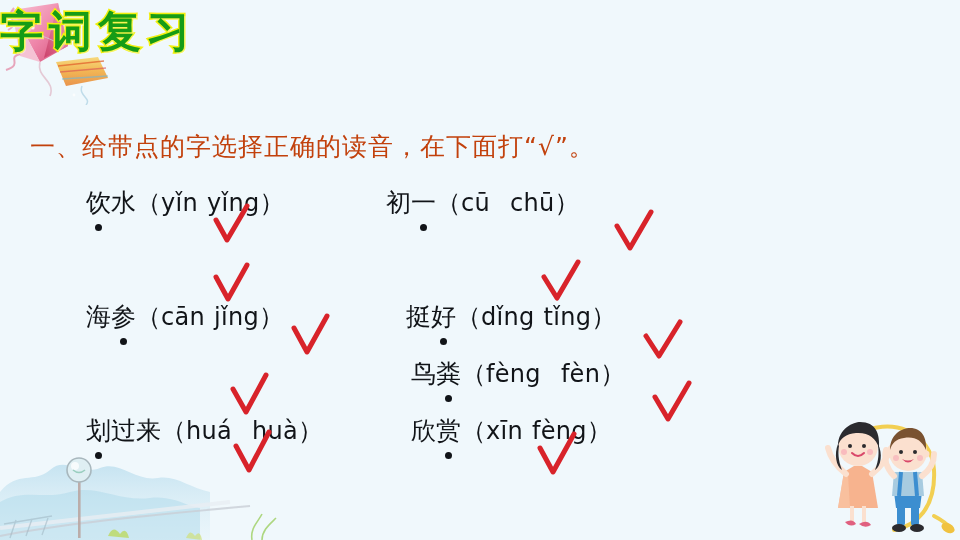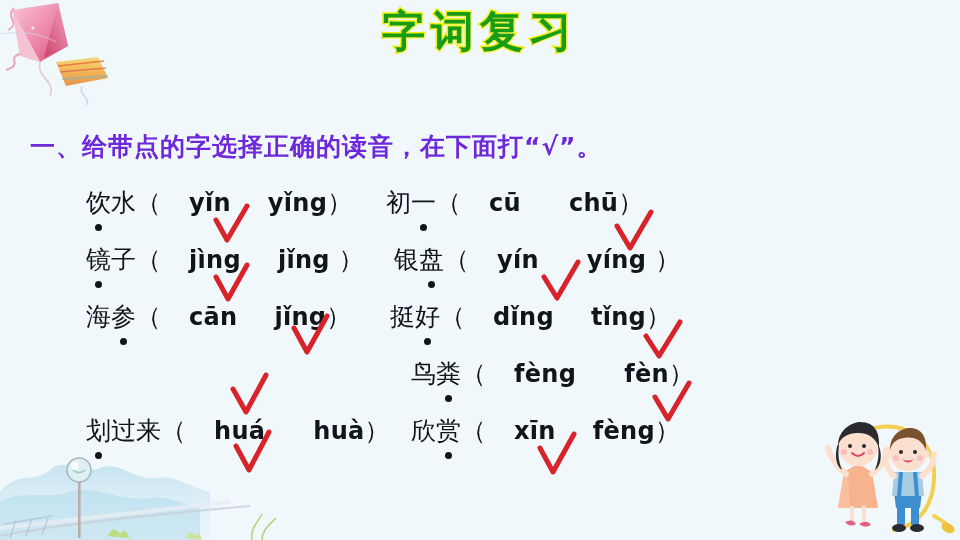--- a/index.html
+++ b/index.html
@@ -26,21 +26,20 @@
 
   #kite-art { left: 0; top: 0; width: 190px; height: 105px; }
   #bottom-left-art { left: 0; bottom: 0; width: 300px; height: 100px; }
   #kids-art { right: 2px; bottom: 2px; width: 160px; height: 130px; }
 
   
   #title-wrap {
     position: absolute;
     left: 0; right: 0;
     top: 8px;
-    text-align: center;
   }
   #slide-title {
     display: inline-block;
     font-family: "DejaVu Sans", "Liberation Sans", sans-serif;
     font-size: 43px;
     font-weight: bold;
     letter-spacing: 6px;
     color: #169c16;
     -webkit-text-stroke: 3px #f2ef10;
     paint-order: stroke fill;
@@ -49,22 +48,22 @@
        2px 2px 0 rgba(255,255,255,.35);
     line-height: 1.1;
   }
 
   
   #instruction {
     position: absolute;
     left: 30px;
     top: 130px;
     font-size: 25px;
-    font-weight: bold;
-    color: #6d28d9;
+    font-weight: normal;
+    color: #c2410c;
     letter-spacing: 1px;
     white-space: nowrap;
   }
 
   
   #exercises {
     position: absolute;
     left: 86px;
     top: 182px;
     width: 700px;
@@ -97,24 +96,23 @@
     bottom: -9px;
     width: 7px;
     height: 7px;
     margin-left: -3.5px;
     border-radius: 50%;
     background: #111418;
   }
   .paren { font-size: 25px; }
   .pinyin {
     font-family: "DejaVu Sans", "Liberation Sans", sans-serif;
-    font-weight: bold;
+    font-weight: normal;
     font-size: 24px;
     letter-spacing: .3px;
-    margin-left: 28px;
   }
   .gap-sm { display: inline-block; width: 9px; }
   .gap-md { display: inline-block; width: 20px; }
 
   
   .check {
     position: absolute;
     width: 44px;
     height: 44px;
   }
@@ -292,50 +290,44 @@
         <span class="word"><span>初</span><span class="dotchar">一</span></span><span class="paren">（</span><span class="pinyin">cū</span><span class="gap-md"></span><span class="pinyin">chū</span><span class="paren">）</span>
       </div>
       <div class="check" style="left:527px; top:30px;">
         <svg viewBox="0 0 44 44">
             <path d="M4 14 L17 36 L38 0" stroke="#d8232a" stroke-width="5" fill="none" stroke-linecap="round" stroke-linejoin="round"></path>
           </svg>
       </div>
     </div>
 
     <div class="ex-row">
-      <div class="ex-item col-left" style="left:0">
-        <span class="word"><span class="dotchar">镜</span><span>子</span></span><span class="paren">（</span><span class="pinyin">jìng</span><span class="gap-sm"></span><span class="pinyin">jǐng</span><span class="gap-sm"></span><span class="paren">）</span>
-      </div>
       <div class="check" style="left:125px; top:24px;">
         <svg viewBox="0 0 44 44">
             <path d="M5 14 L17 36 L36 2" stroke="#d8232a" stroke-width="5" fill="none" stroke-linecap="round" stroke-linejoin="round"></path>
           </svg>
       </div>
 
-      <div class="ex-item col-right" style="left:308px">
-        <span class="word"><span>银</span><span class="dotchar">盘</span></span><span class="paren">（</span><span class="pinyin">yín</span><span class="gap-md"></span><span class="pinyin">yíng</span><span class="gap-sm"></span><span class="paren">）</span>
-      </div>
       <div class="check" style="left:455px; top:22px;">
         <svg viewBox="0 0 44 44">
             <path d="M3 16 L16 37 L37 1" stroke="#d8232a" stroke-width="5" fill="none" stroke-linecap="round" stroke-linejoin="round"></path>
           </svg>
       </div>
     </div>
 
     <div class="ex-row">
       <div class="ex-item col-left" style="left:0">
         <span class="word"><span>海</span><span class="dotchar">参</span></span><span class="paren">（</span><span class="pinyin">cān</span><span class="gap-sm"></span><span class="pinyin">jǐng</span><span class="paren">）</span>
       </div>
       <div class="check" style="left:204px; top:20px;">
         <svg viewBox="0 0 44 44">
             <path d="M4 12 L17 36 L37 0" stroke="#d8232a" stroke-width="5" fill="none" stroke-linecap="round" stroke-linejoin="round"></path>
           </svg>
       </div>
 
-      <div class="ex-item col-right" style="left:304px">
+      <div class="ex-item col-right" style="left:320px">
         <span class="word"><span>挺</span><span class="dotchar">好</span></span><span class="paren">（</span><span class="pinyin">dǐng</span><span class="gap-sm"></span><span class="pinyin">tǐng</span><span class="paren">）</span>
       </div>
       <div class="check" style="left:556px; top:24px;">
         <svg viewBox="0 0 44 44">
             <path d="M4 16 L17 36 L38 2" stroke="#d8232a" stroke-width="5" fill="none" stroke-linecap="round" stroke-linejoin="round"></path>
           </svg>
       </div>
     </div>
 
     <div class="ex-row">

